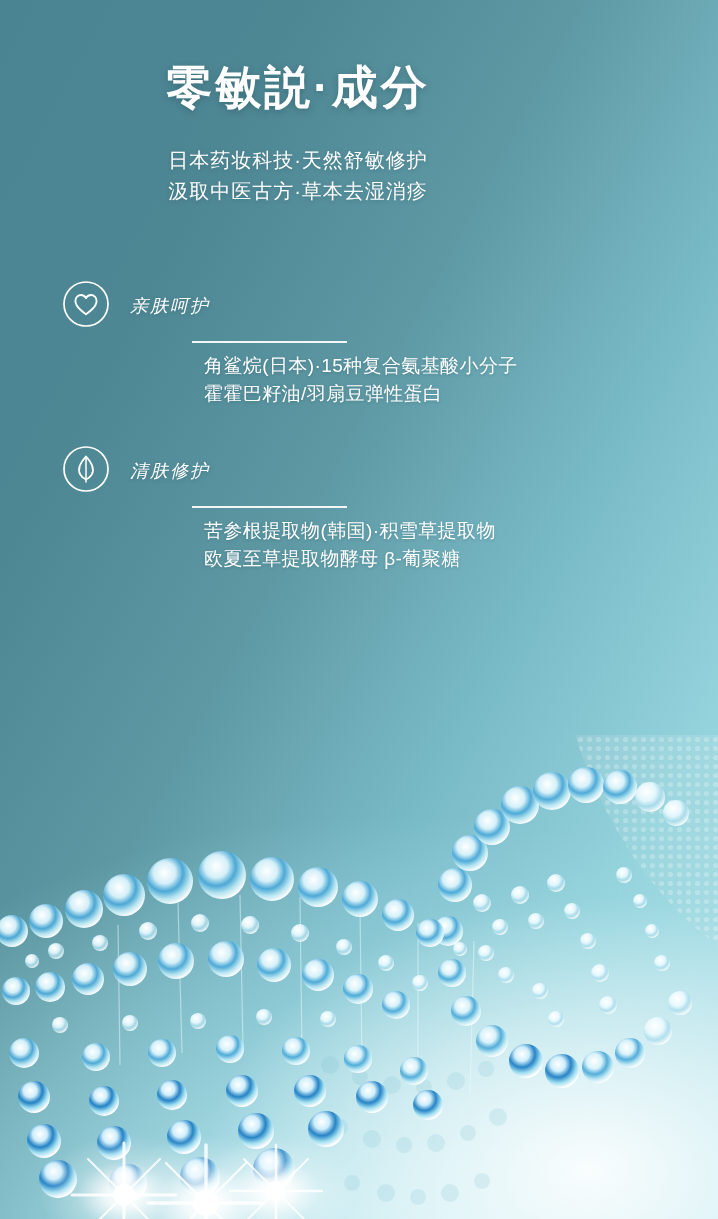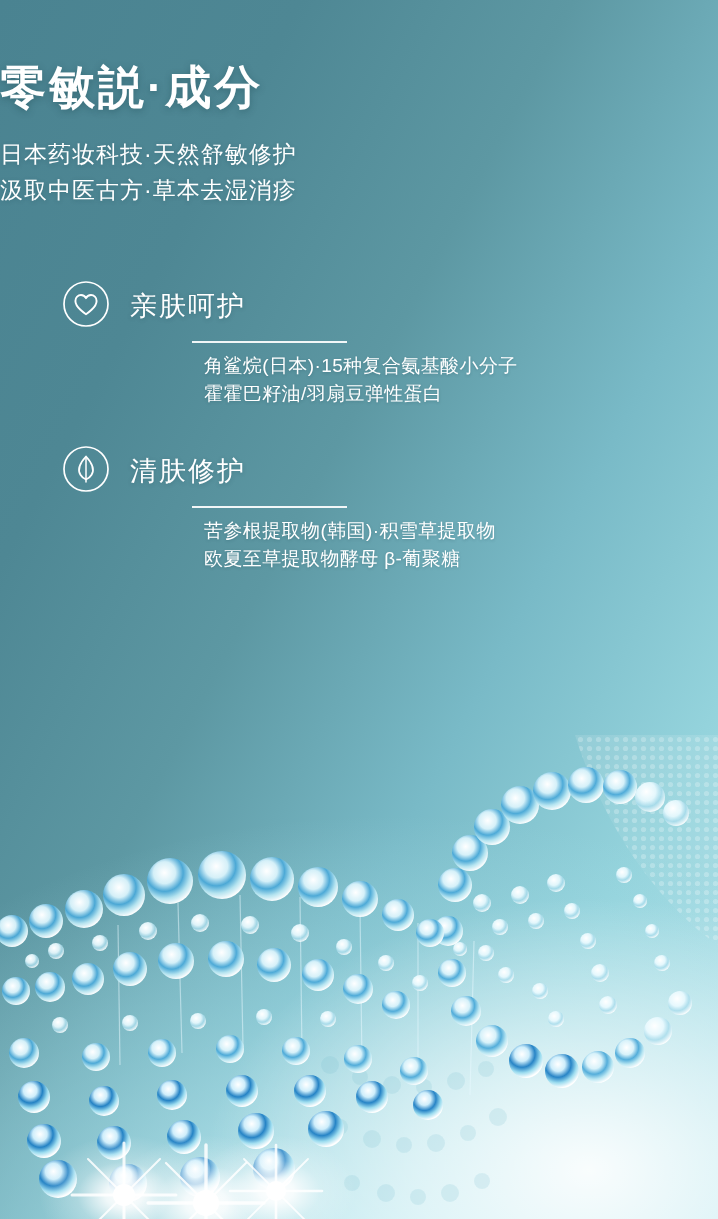--- a/index.html
+++ b/index.html
@@ -30,35 +30,35 @@
 
   
   #artwork {
     position:absolute; left:0; top:735px;
     width:718px; height:484px;
     pointer-events:none;
   }
   #artwork svg { display:block; width:718px; height:484px; }
 
   
-  .header { position:absolute; left:0; top:0; width:596px; }
+  .header { position:absolute; left:0; top:0; width:596px; text-align:center; }
 
   .main-title {
     margin-top:60px;
     font-size:46px;
     font-weight:bold;
     color:#ffffff;
     letter-spacing:3px;
     line-height:1.2;
     text-shadow:0 2px 7px rgba(20,60,70,0.35);
   }
 
   .subtitle {
-    margin-top:22px;
-    font-size:23px;
+    margin-top:30px;
+    font-size:20px;
     font-weight:400;
     color:#ffffff;
     line-height:1.55;
     letter-spacing:1px;
     text-shadow:0 1px 4px rgba(20,60,70,0.25);
   }
   .subtitle div { white-space:nowrap; }
 
   
   .features { position:absolute; left:0; top:280px; width:718px; }
@@ -73,25 +73,26 @@
 
   .icon-circle {
     position:absolute;
     left:62px; top:0;
     width:48px; height:48px;
   }
   .icon-circle svg { display:block; width:48px; height:48px; }
 
   .feature-title {
     margin-left:68px;
-    font-size:27px;
+    font-size:18px;
     color:#ffffff;
     letter-spacing:2px;
     line-height:48px;
     text-shadow:0 1px 4px rgba(20,60,70,0.25);
+    font-style:italic;
   }
 
   .rule {
     margin-left:130px;
     margin-top:9px;
     width:155px; height:2px;
     background:rgba(255,255,255,0.92);
   }
 
   .feature-body {

